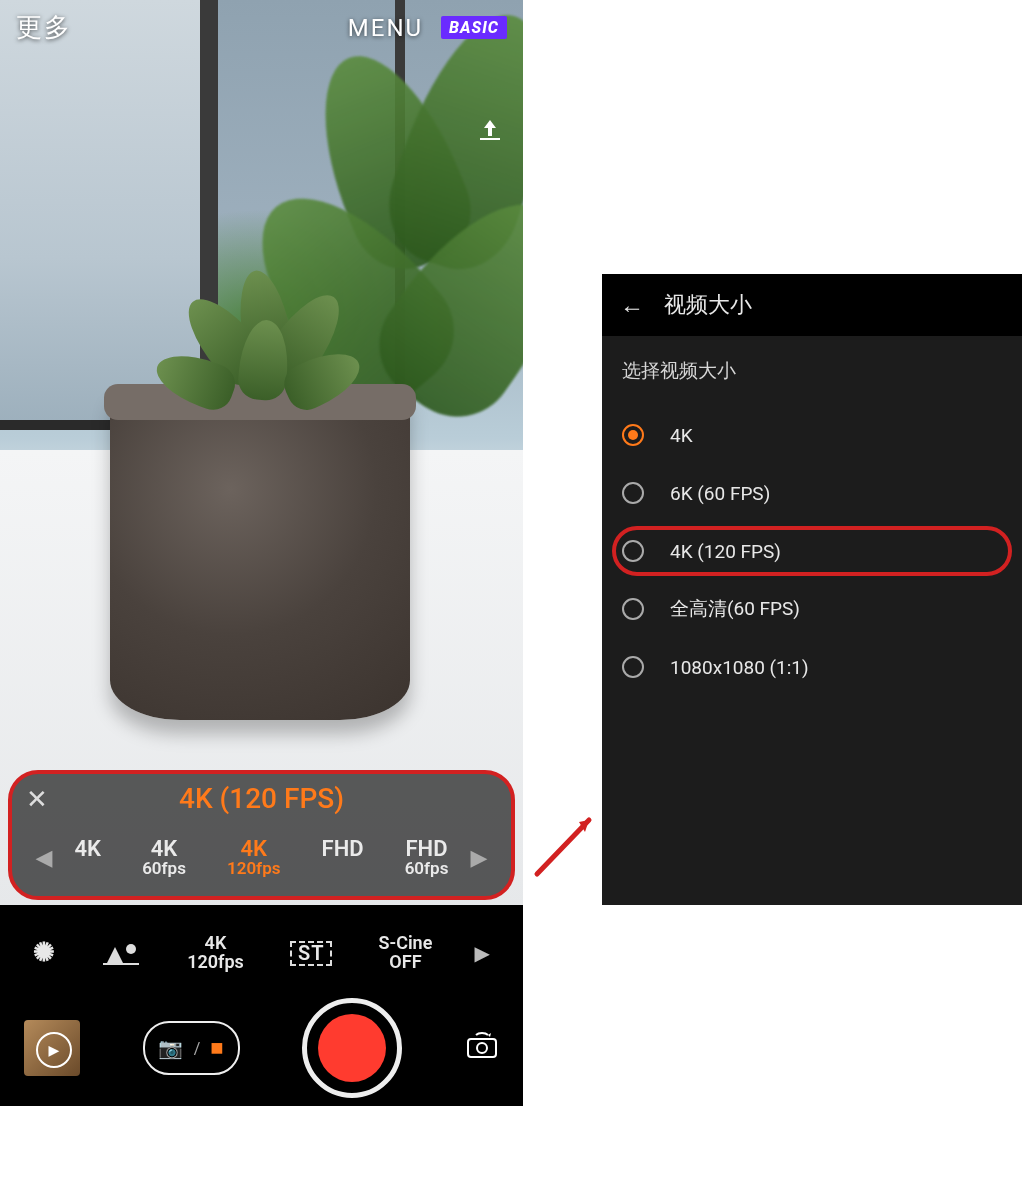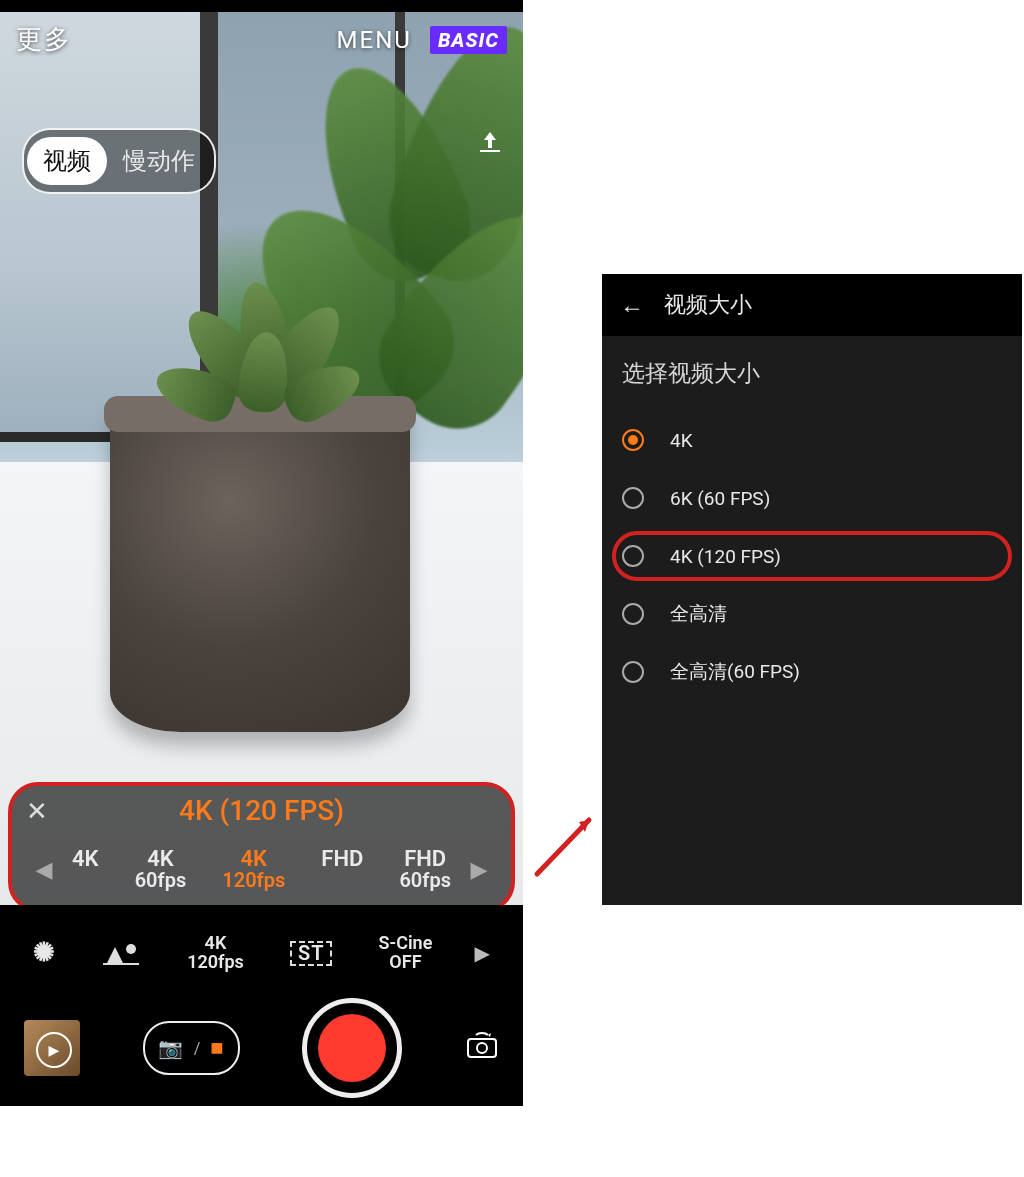--- a/index.html
+++ b/index.html
@@ -1,20 +1,20 @@
 <!DOCTYPE html>
 <html><head>
 <meta charset="utf-8">
 <style>
 html,body{margin:0;padding:0;background:#fff;font-family:-apple-system,BlinkMacSystemFont,"Segoe UI",Roboto,"PingFang SC","Microsoft YaHei",sans-serif;}
 .stage{position:relative;width:1024px;height:1177px;background:#fff;overflow:hidden;}
 
 
 .phone{position:absolute;left:0;top:0;width:523px;height:1106px;background:#000;}
-.viewfinder{position:absolute;left:0;top:0;width:523px;height:1044px;overflow:hidden;margin-top:12px;}
+.viewfinder{position:absolute;left:0;top:0;width:523px;height:1044px;overflow:hidden;}
 .scene{position:absolute;left:0;top:0;width:100%;height:100%;background:
   radial-gradient(ellipse 300px 200px at 260px 330px, rgba(60,120,40,0.9) 0%, rgba(60,120,40,0) 60%),
   linear-gradient(180deg,#8fa2b0 0%,#9eb0be 25%,#b9cdd8 42%,#e9ecee 50%,#f3f4f5 100%);}
 .window{position:absolute;left:0;top:0;width:210px;height:430px;background:linear-gradient(180deg,#cfd8de 0%,#b8c6d0 60%,#9cafbc 100%);box-shadow:inset -10px 0 0 #3a3a3a, inset 0 -10px 0 #2a2a2a;}
 .vframe{position:absolute;top:0;left:207px;width:11px;height:560px;background:#3a3a3a;}
 .vframe2{position:absolute;top:0;left:395px;width:10px;height:500px;background:#3a3a3a;}
 .table{position:absolute;left:0;top:450px;width:100%;height:460px;background:linear-gradient(180deg,#f4f5f6 0%,#e6e8ea 100%);}
 .pot{position:absolute;left:110px;top:390px;width:300px;height:330px;background:radial-gradient(circle at 40% 30%,#6c635d 0%,#4a423d 50%,#3b332e 100%);border-radius:12px 12px 70px 70px/12px 12px 40px 40px;box-shadow:0 14px 18px rgba(0,0,0,0.25);}
 .pot::before{content:"";position:absolute;left:-6px;top:-6px;right:-6px;height:36px;background:#766d67;border-radius:14px;}
 .succ{position:absolute;left:180px;top:260px;width:170px;height:150px;}
@@ -29,37 +29,37 @@
 .bleaf{position:absolute;background:linear-gradient(180deg,#5b8c3f 0%,#2e5a1e 100%);border-radius:60% 60% 50% 50%/80% 80% 30% 30%;filter:blur(1px);opacity:0.9;}
 .b1{left:40px;top:40px;width:120px;height:220px;transform:rotate(-22deg);}
 .b2{left:120px;top:0;width:130px;height:260px;transform:rotate(18deg);}
 .b3{left:-10px;top:170px;width:140px;height:230px;transform:rotate(-40deg);}
 .b4{left:120px;top:180px;width:140px;height:230px;transform:rotate(35deg);}
 
 .topbar{position:absolute;left:0;top:0;width:100%;height:55px;display:flex;align-items:center;padding:0 16px;box-sizing:border-box;color:#fff;}
 .more{font-size:26px;font-weight:500;text-shadow:0 1px 4px rgba(0,0,0,0.7);letter-spacing:2px;}
 .spacer{flex:1;}
 .menu{font-size:24px;letter-spacing:2px;margin-right:18px;text-shadow:0 1px 4px rgba(0,0,0,0.6);}
-.badge{background:#6a2bff;color:#fff;font-style:italic;font-weight:800;font-size:20px;letter-spacing:1px;padding:2px 8px;border-radius:2px;}
+.badge{background:#6a2bff;color:#fff;font-style:italic;font-weight:800;font-size:16px;letter-spacing:1px;padding:2px 8px;border-radius:2px;}
 
 .modepill{position:absolute;left:22px;top:116px;height:56px;border-radius:28px;border:2px solid rgba(255,255,255,0.9);background:rgba(0,0,0,0.45);display:flex;align-items:center;padding:3px;}
 .pill-opt{padding:0 16px;font-size:24px;color:#e8e8e8;height:48px;display:flex;align-items:center;border-radius:24px;white-space:nowrap;}
 .pill-opt.sel{background:#fff;color:#111;font-weight:500;}
 .upload{position:absolute;right:20px;top:118px;color:#fff;font-size:22px;}
 
 
 .respick{position:absolute;left:8px;right:8px;top:770px;height:130px;border:4px solid #d22121;border-radius:30px;background:rgba(30,30,30,0.72);box-sizing:border-box;color:#e8e8e8;}
 .res-title{position:absolute;top:8px;left:0;right:0;text-align:center;color:#ff7a1a;font-size:28px;font-weight:500;}
 .res-close{position:absolute;left:14px;top:10px;color:#ddd;font-size:26px;}
 .res-row{position:absolute;left:22px;right:22px;bottom:6px;height:66px;display:flex;align-items:center;justify-content:space-between;}
 .res-arrow{color:#aaa;font-size:22px;width:20px;text-align:center;}
 .res-opts{flex:1;display:flex;justify-content:space-around;}
 .res-opt{color:#eaeaea;font-size:22px;font-weight:600;text-align:center;line-height:1.05;}
 .res-opt.act{color:#ff7a1a;}
-.res-opt .sub{display:block;font-size:20px;font-weight:600;}
+.res-opt .sub{display:block;font-size:17px;font-weight:600;}
 
 
 .controls{position:absolute;left:0;top:905px;width:523px;height:201px;background:#000;}
 .qrow{position:absolute;top:18px;left:0;right:0;height:60px;display:flex;align-items:center;justify-content:space-around;color:#e8e8e8;padding:0 10px;}
 .qitem{display:flex;flex-direction:column;align-items:center;font-size:18px;line-height:1.05;font-weight:600;}
 .qitem .l2t{font-size:18px;}
 .q-icon{font-size:26px;}
 .q-st{border:2px dashed #ddd;padding:0 6px;font-size:20px;letter-spacing:1px;}
 .chev{color:#bbb;font-size:20px;margin-left:-4px;}
 .brow{position:absolute;left:0;right:0;bottom:6px;height:104px;display:flex;align-items:center;justify-content:space-between;padding:0 24px;}
@@ -73,21 +73,21 @@
 .flip{color:#fff;font-size:26px;}
 
 
 .arrow{position:absolute;left:531px;top:810px;width:70px;height:70px;}
 .connector{stroke:#d22121;stroke-width:5;stroke-linecap:round;}
 
 
 .settings{position:absolute;left:602px;top:274px;width:420px;height:631px;background:#1c1c1c;color:#e8e8e8;}
 .settings-hdr{height:62px;background:#000;display:flex;align-items:center;gap:20px;padding:0 18px;font-size:22px;}
 .back{font-size:24px;}
-.sect{padding:22px 20px;font-size:23px;color:#d6d6d6;}
+.sect{padding:22px 20px;font-size:19px;color:#d6d6d6;}
 .opt{display:flex;align-items:center;height:58px;padding:0 20px;gap:26px;font-size:19px;position:relative;}
 .radio{width:22px;height:22px;border:2.5px solid #aaa;border-radius:50%;flex:0 0 auto;box-sizing:border-box;}
 .radio.sel{border-color:#ff7a1a;}
 .radio.sel::after{content:"";display:block;width:10px;height:10px;margin:3.5px;border-radius:50%;background:#ff7a1a;}
 .opt.hl::before{content:"";position:absolute;left:10px;right:10px;top:4px;bottom:4px;border:4px solid #d22121;border-radius:26px;pointer-events:none;}
 </style>
 </head>
 <body>
 
 <div class="stage">
@@ -116,24 +116,20 @@
         </div>
       </div>
 
       <div class="topbar">
         <span class="more">更多</span>
         <span class="spacer"></span>
         <span class="menu">MENU</span>
         <span class="badge">BASIC</span>
       </div>
 
-      <div class="modepill">
-        <span class="pill-opt sel">视频</span>
-        <span class="pill-opt">慢动作</span>
-      </div>
       <div class="upload">
         <svg width="26" height="24" viewBox="0 0 26 24">
             <path d="M13 2 L19 10 H15 V18 H11 V10 H7 Z M3 20 H23 V22 H3 Z" fill="#fff"></path>
           </svg>
       </div>
 
       <div class="respick">
         <span class="res-close">✕</span>
         <div class="res-title">4K (120 FPS)</div>
         <div class="res-row">
@@ -216,22 +212,22 @@
         <div class="opt">
           <span class="radio"></span>
           <span>6K (60 FPS)</span>
         </div>
         <div class="opt hl">
           <span class="radio"></span>
           <span>4K (120 FPS)</span>
         </div>
         <div class="opt">
           <span class="radio"></span>
-          <span>全高清</span>
-        </div>
-        <div class="opt">
-          <span class="radio"></span>
           <span>全高清(60 FPS)</span>
         </div>
+        <div class="opt">
+          <span class="radio"></span>
+          <span>1080x1080 (1:1)</span>
+        </div>
       </div>
   </div>
 
 </div>
 
 </body></html>

